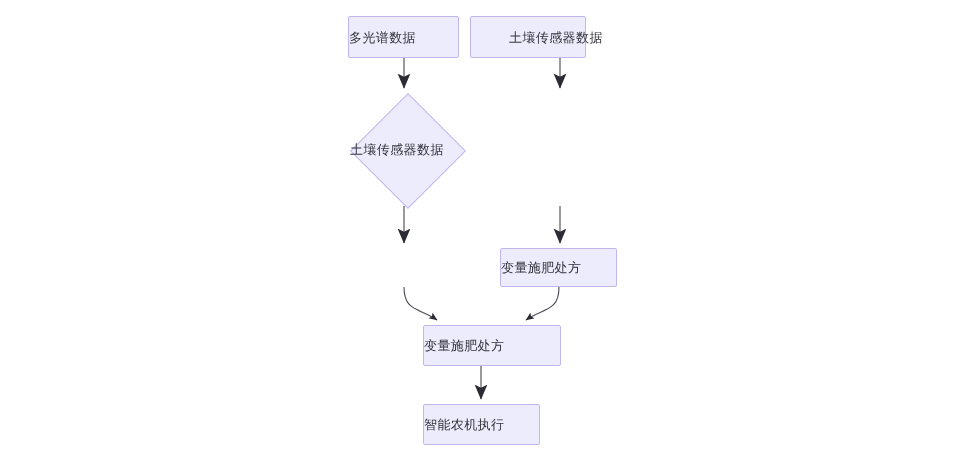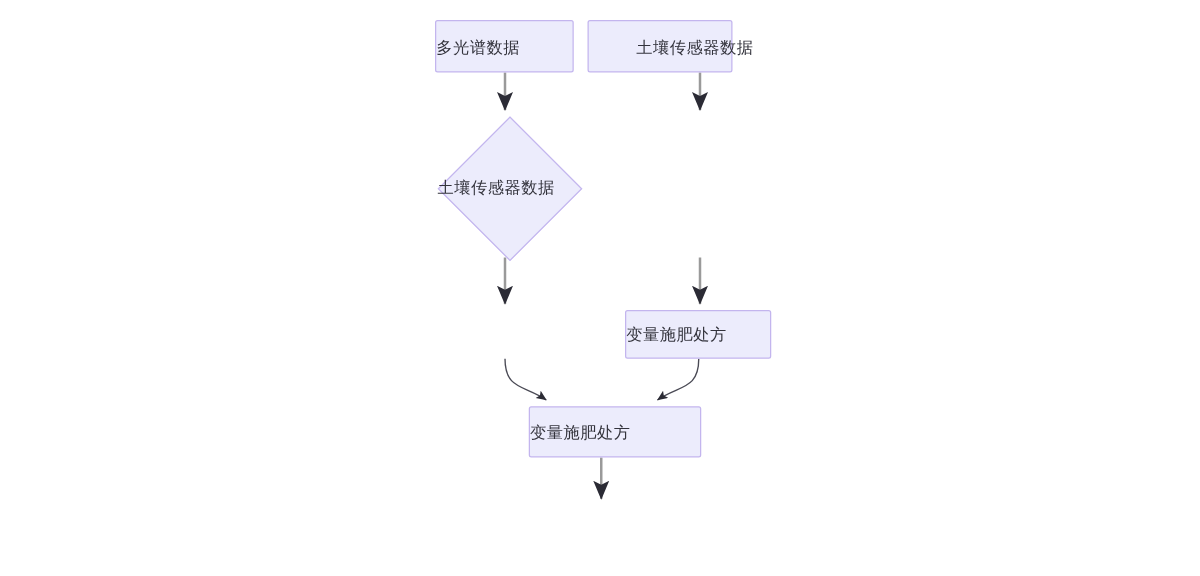--- a/index.html
+++ b/index.html
@@ -137,14 +137,17 @@
 
 
   <div class="node" style="left:500px; top:248px; width:117px; height:39px;">
     <span class="node-label">变量施肥处方</span>
   </div>
 
   <div class="node" style="left:423px; top:325px; width:138px; height:41px;">
     <span class="node-label">变量施肥处方</span>
   </div>
 
+  <div class="node" style="left:423px; top:404px; width:117px; height:41px;">
+    <span class="node-label">智能农机执行</span>
+  </div>
 
 </div>
 
 </body></html>

